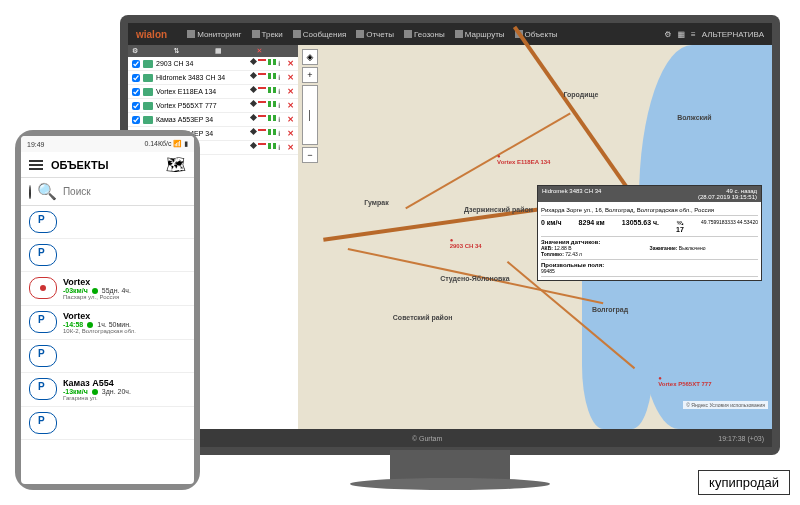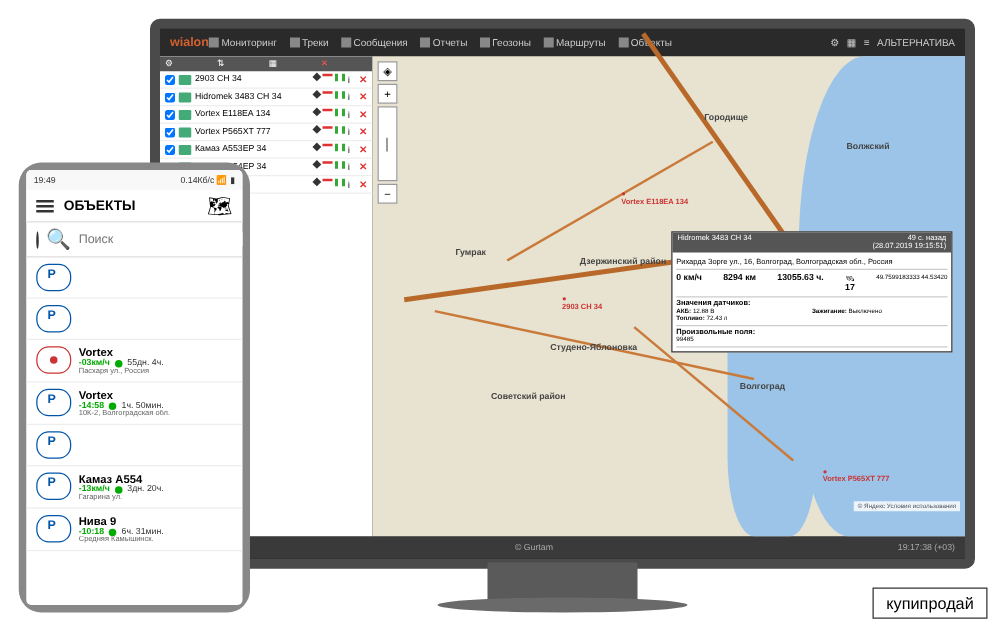--- a/index.html
+++ b/index.html
@@ -1,21 +1,21 @@
 <!DOCTYPE html>
 <html><head>
 <meta charset="utf-8">
 <style>
 *{margin:0;padding:0;box-sizing:border-box;font-family:Arial,sans-serif}
 body{width:800px;height:505px;background:#fff;position:relative;overflow:hidden}
 .monitor{position:absolute;left:120px;top:15px;width:660px;height:440px;background:#4a4a4a;border-radius:8px;padding:8px}
 .monitor-stand{position:absolute;left:50%;bottom:-25px;width:120px;height:30px;background:#5a5a5a;transform:translateX(-50%)}
 .monitor-base{position:absolute;left:50%;bottom:-35px;width:200px;height:12px;background:#6a6a6a;transform:translateX(-50%);border-radius:50%}
 .screen{width:100%;height:100%;background:#2a2a2a;position:relative;overflow:hidden}
-.topbar{height:22px;background:#2a2a2a;display:flex;align-items:center;padding:0 8px;gap:0;color:#ccc;font-size:8px}
+.topbar{height:22px;background:#2a2a2a;display:flex;align-items:center;padding:0 8px;gap:20px;color:#ccc;font-size:8px}
 .logo{color:#d4612f;font-weight:bold;font-size:10px}
 .nav{display:flex;gap:10px;flex:1}
 .nav span{cursor:pointer;display:flex;align-items:flex-start;gap:2px}
 .nav-icon{width:8px;height:8px;background:#888;display:inline-block}
 .right-nav{display:flex;gap:6px;font-size:8px}
 .content{display:flex;height:calc(100% - 40px)}
 .sidebar{width:170px;background:#fff;font-size:7px;overflow-y:auto}
 .sidebar-header{background:#555;color:#fff;padding:2px 4px;display:flex;gap:4px}
 .sidebar-header span{flex:1}
 .unit-row{display:flex;align-items:center;padding:2px 4px;border-bottom:1px solid #eee;gap:3px}
@@ -326,23 +326,18 @@
 <div class="phone-item">
 <div class="phone-item-icon blue"></div>
 <div class="phone-item-body">
 <div class="phone-item-name">Камаз А554</div>
 <div class="phone-item-meta"><span class="meta-green">-13км/ч</span> <span class="meta-sig"></span> 3дн. 20ч.</div>
 <div class="phone-item-addr">Гагарина ул.</div>
 </div>
         </div>
 <div class="phone-item">
 <div class="phone-item-icon blue"></div>
-<div class="phone-item-body">
-<div class="phone-item-name">Нива 9</div>
-<div class="phone-item-meta"><span class="meta-green">-10:18</span> <span class="meta-sig"></span> 6ч. 31мин.</div>
-<div class="phone-item-addr">Средняя Камышинск.</div>
-</div>
         </div>
       </div>
 </div>
 </div>
 
 <div class="watermark">купипродай</div>
 
 </body></html>

